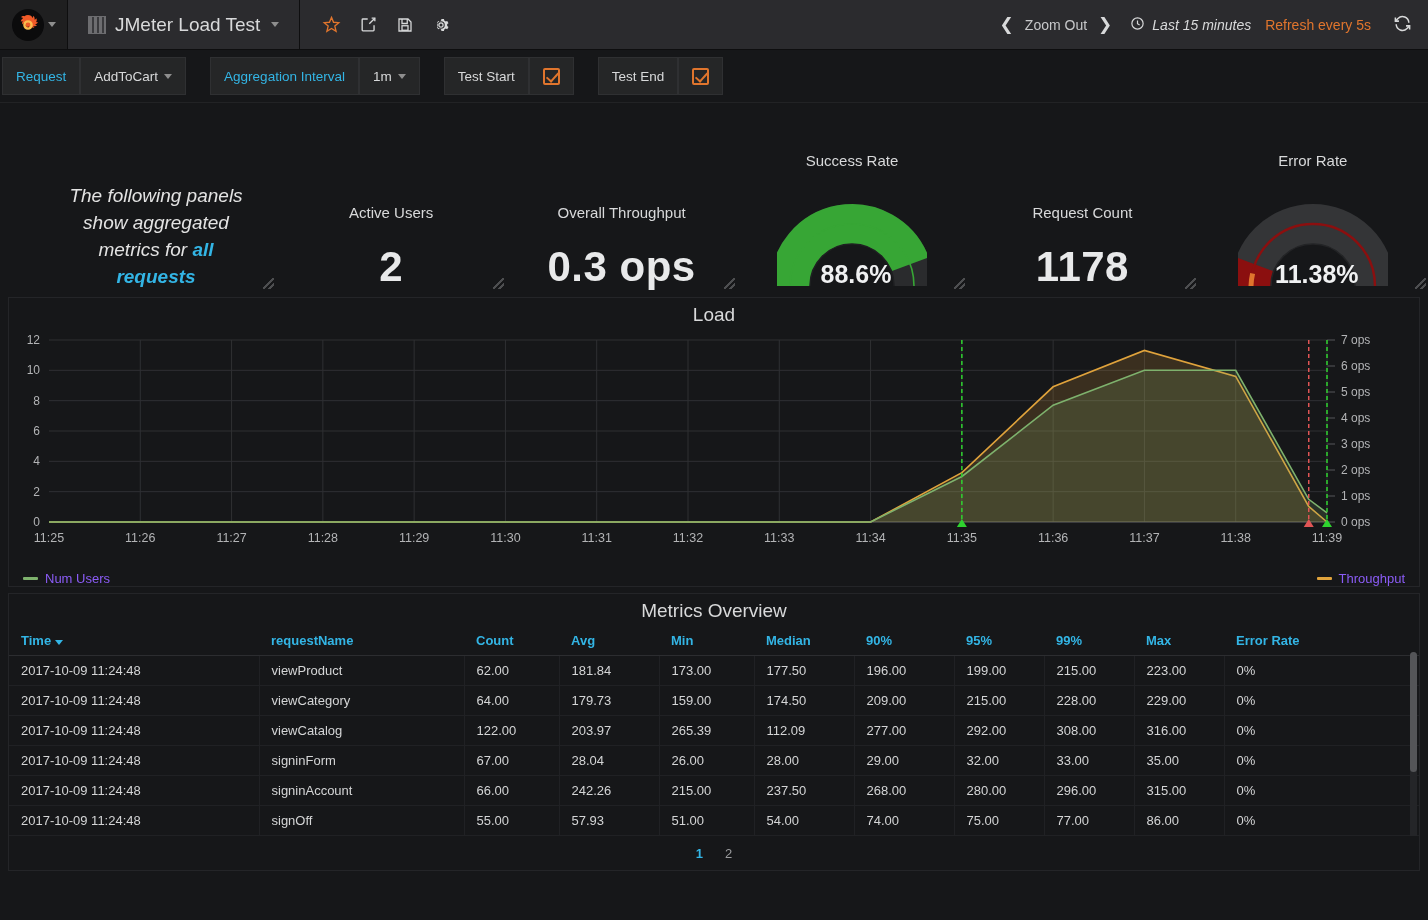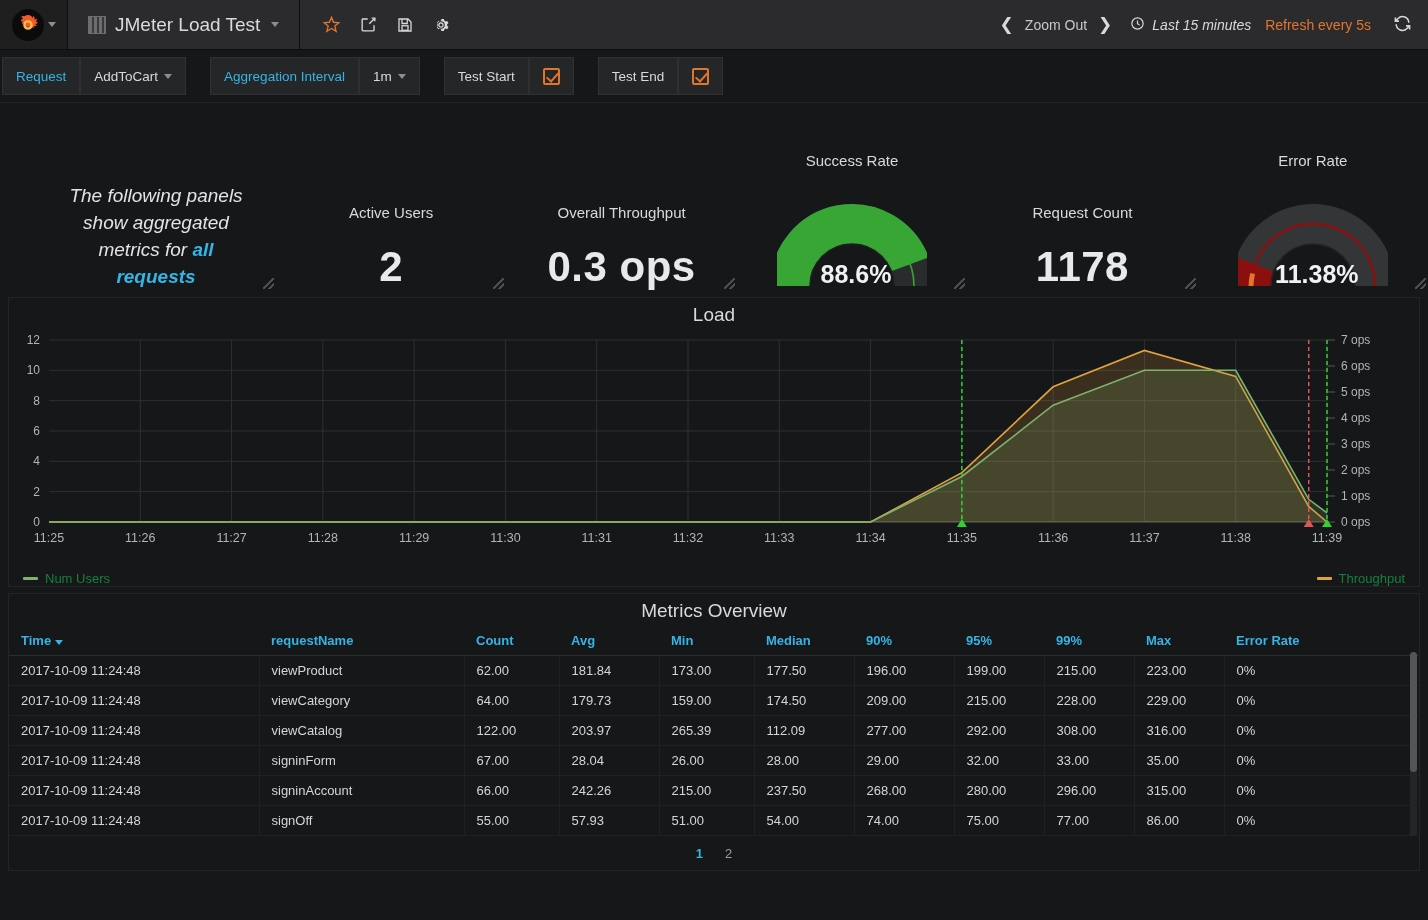--- a/index.html
+++ b/index.html
@@ -109,21 +109,21 @@
     margin: 6px 8px 0 8px; height: 290px;
     background: #161719; border: 1px solid #242528;
     display: flex; flex-direction: column;
   }
   .panel-title { text-align: center; font-size: 19px; color: #d8d9da; padding: 6px 0 4px; }
   .graph-body { flex: 1; position: relative; }
   .legend {
     height: 26px; display: flex; align-items: center;
     justify-content: space-between; padding: 0 14px; font-size: 13px;
   }
-  .legend-item { display: flex; align-items: center; gap: 7px; color: #15803d; cursor: pointer; }
+  .legend-item { display: flex; align-items: center; gap: 7px; color: #8b5cf6; cursor: pointer; }
   .legend-swatch { width: 15px; height: 3px; border-radius: 1px; }
 
   
   .table-panel {
     margin: 6px 8px 0 8px;
     background: #161719; border: 1px solid #242528;
     height: 278px; display: flex; flex-direction: column; position: relative;
   }
   .tbl-scroll { flex: 1; overflow: hidden; position: relative; }
   table { width: 100%; border-collapse: collapse; font-size: 13px; table-layout: fixed; }

